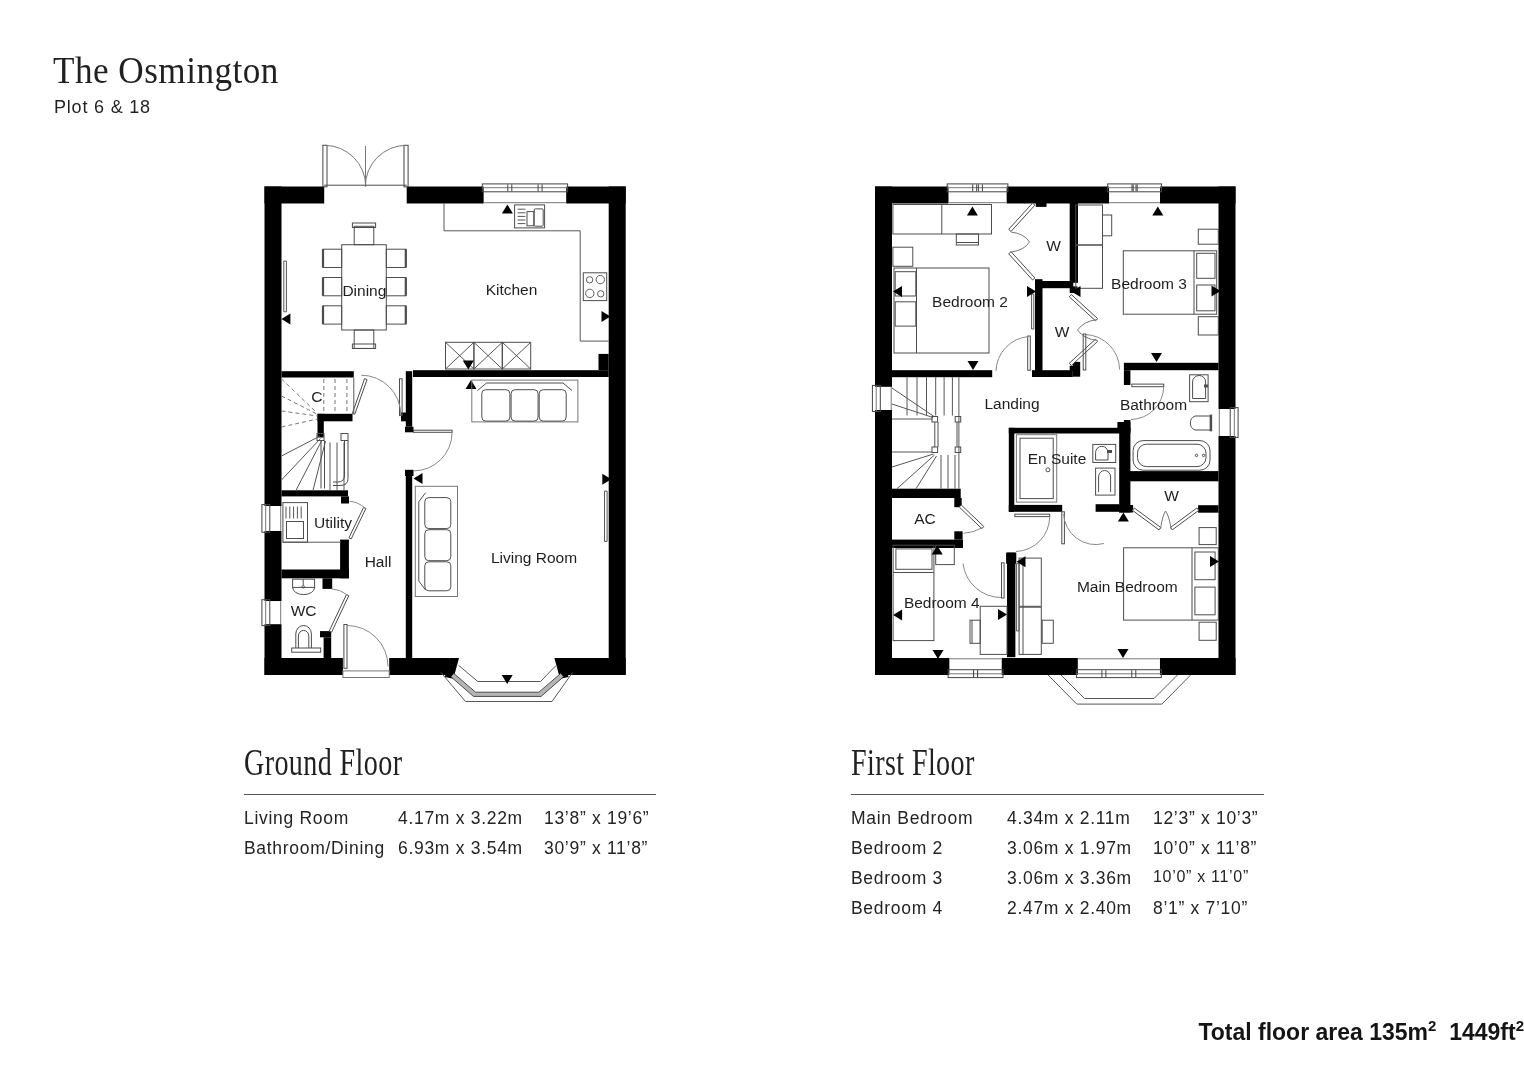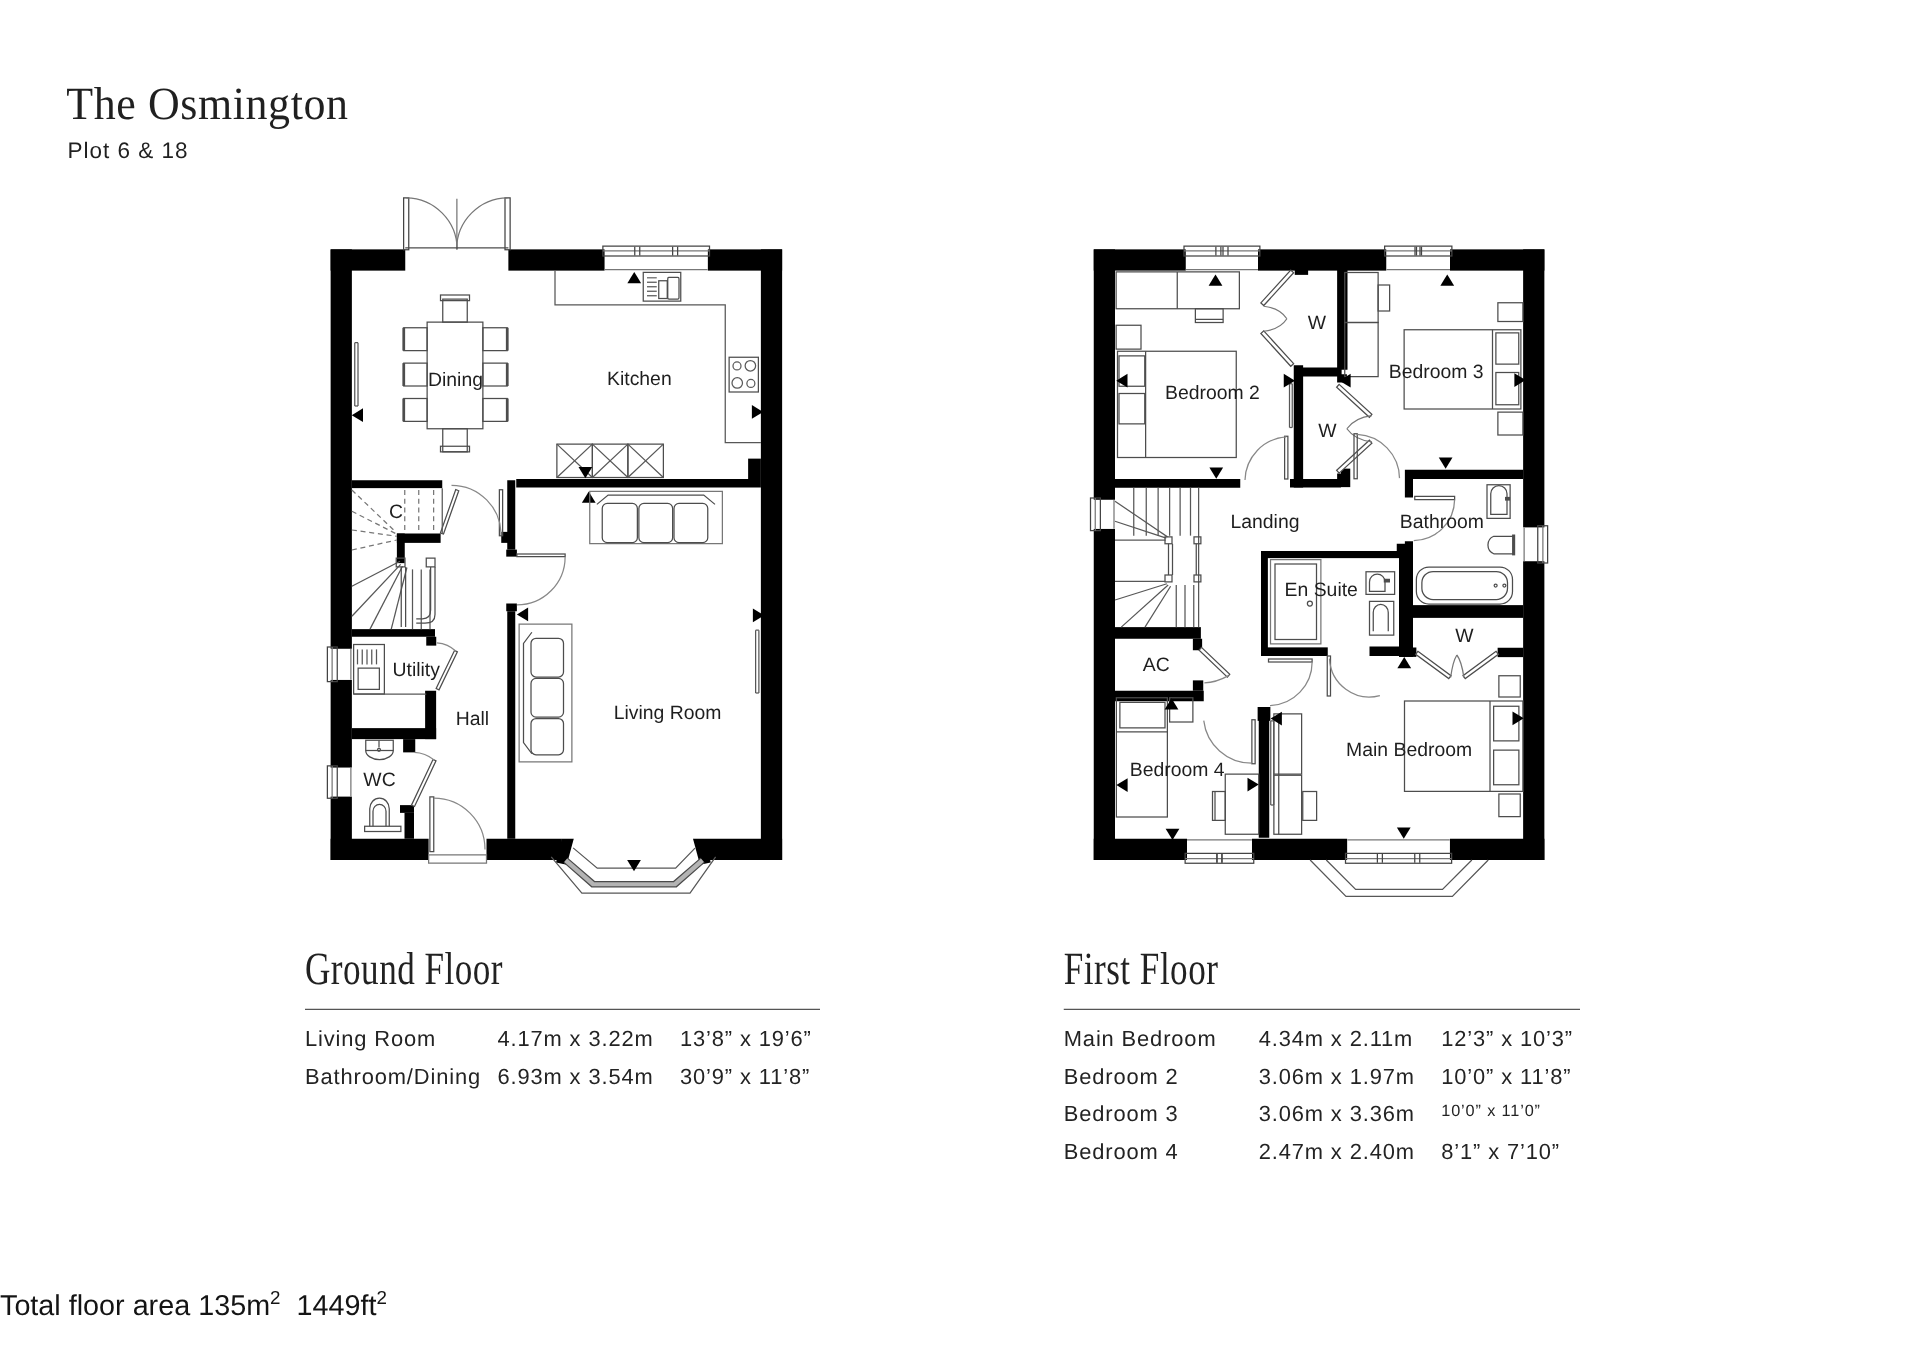--- a/index.html
+++ b/index.html
@@ -1,18 +1,18 @@
 <!DOCTYPE html>
 <html><head><meta charset="utf-8">
 <style>
 html,body{margin:0;padding:0;background:#fff;width:1524px;height:1080px;overflow:hidden}
 body{font-family:"Liberation Sans",sans-serif;position:relative}
 </style></head>
 <body>
-<div style="position:absolute;top:18px;left:0;width:1524px;height:836px;transform:translateZ(0)">
+<div style="position:absolute;top:5px;left:0;width:1524px;height:836px;transform:translateZ(0)">
 <div style="position:absolute;left:53px;top:44px;font-family:'Liberation Serif',serif;font-size:37px;color:rgba(29,29,29,0.99);letter-spacing:0.5px;transform:scaleX(0.95);transform-origin:0 0;white-space:nowrap">The Osmington</div>
 <div style="position:absolute;left:54px;top:92px;font-size:18px;color:rgba(29,29,29,0.99);letter-spacing:0.8px">Plot 6 &amp; 18</div>
 <svg width="1524" height="1080" viewBox="0 0 1524 1080" style="position:absolute;top:0;left:0">
       <rect x="264.5" y="181.5" width="59.7" height="17.0" fill="#000"></rect>
 <rect x="406.7" y="181.5" width="77.1" height="17.0" fill="#000"></rect>
 <rect x="566.1" y="181.5" width="59.6" height="17.0" fill="#000"></rect>
 <rect x="264.5" y="181.5" width="17.0" height="488.5" fill="#000"></rect>
 <rect x="264.0" y="501.1" width="18.0" height="24.7" fill="#fff"></rect>
 <rect x="264.0" y="596.2" width="18.0" height="22.9" fill="#fff"></rect>
 <rect x="608.7" y="181.5" width="17.0" height="488.5" fill="#000"></rect>
@@ -417,18 +417,18 @@
       <div style="font-family:'Liberation Serif',serif;font-size:37px;color:rgba(30,30,30,0.99);letter-spacing:0.5px;transform:scaleX(0.76);transform-origin:0 0;white-space:nowrap">First Floor</div>
       <div style="position:absolute;top:53px;left:0;width:413px;border-top:1.5px solid #555"></div>
       <div style="position:absolute;top:67px;left:0;font-size:17.5px;color:rgba(32,32,32,0.99);letter-spacing:0.7px;white-space:nowrap">Main Bedroom</div>
       <div style="position:absolute;top:67px;left:156px;font-size:17.5px;color:rgba(32,32,32,0.99);letter-spacing:0.7px;white-space:nowrap">4.34m x 2.11m</div>
       <div style="position:absolute;top:67px;left:302px;font-size:17.5px;color:rgba(32,32,32,0.99);letter-spacing:0.7px;white-space:nowrap">12’3” x 10’3”</div>
       <div style="position:absolute;top:97px;left:0;font-size:17.5px;color:rgba(32,32,32,0.99);letter-spacing:0.7px;white-space:nowrap">Bedroom 2</div>
       <div style="position:absolute;top:97px;left:156px;font-size:17.5px;color:rgba(32,32,32,0.99);letter-spacing:0.7px;white-space:nowrap">3.06m x 1.97m</div>
       <div style="position:absolute;top:97px;left:302px;font-size:17.5px;color:rgba(32,32,32,0.99);letter-spacing:0.7px;white-space:nowrap">10’0” x 11’8”</div>
       <div style="position:absolute;top:127px;left:0;font-size:17.5px;color:rgba(32,32,32,0.99);letter-spacing:0.7px;white-space:nowrap">Bedroom 3</div>
       <div style="position:absolute;top:127px;left:156px;font-size:17.5px;color:rgba(32,32,32,0.99);letter-spacing:0.7px;white-space:nowrap">3.06m x 3.36m</div>
-      <div style="position:absolute;top:127px;left:302px;font-size:13px;color:rgba(32,32,32,0.99);letter-spacing:0.7px;white-space:nowrap">10’0” x 11’0”</div>
+      <div style="position:absolute;top:127px;left:302px;font-size:16px;color:rgba(32,32,32,0.99);letter-spacing:0.7px;white-space:nowrap">10’0” x 11’0”</div>
       <div style="position:absolute;top:157px;left:0;font-size:17.5px;color:rgba(32,32,32,0.99);letter-spacing:0.7px;white-space:nowrap">Bedroom 4</div>
       <div style="position:absolute;top:157px;left:156px;font-size:17.5px;color:rgba(32,32,32,0.99);letter-spacing:0.7px;white-space:nowrap">2.47m x 2.40m</div>
       <div style="position:absolute;top:157px;left:302px;font-size:17.5px;color:rgba(32,32,32,0.99);letter-spacing:0.7px;white-space:nowrap">8’1” x 7’10”</div>
     </div>
-<div style="position:absolute;left:0;top:1012px;width:1524px;text-align:left;font-size:23px;font-weight:normal;color:rgba(17,17,17,0.99)">Total floor area 135m<sup style="font-size:15px">2</sup>&nbsp; 1449ft<sup style="font-size:15px">2</sup></div>
+<div style="position:absolute;left:0;top:1012px;width:1524px;text-align:right;font-size:23px;font-weight:bold;color:rgba(17,17,17,0.99)">Total floor area 135m<sup style="font-size:15px">2</sup>&nbsp; 1449ft<sup style="font-size:15px">2</sup></div>
 </div>
 </body></html>

